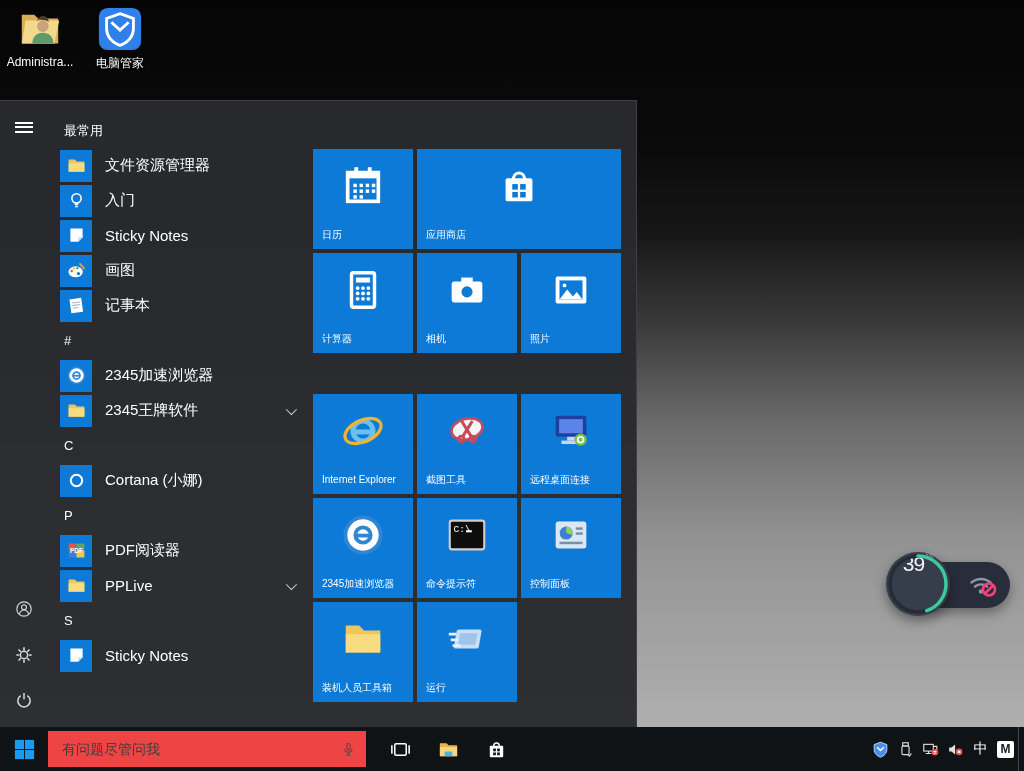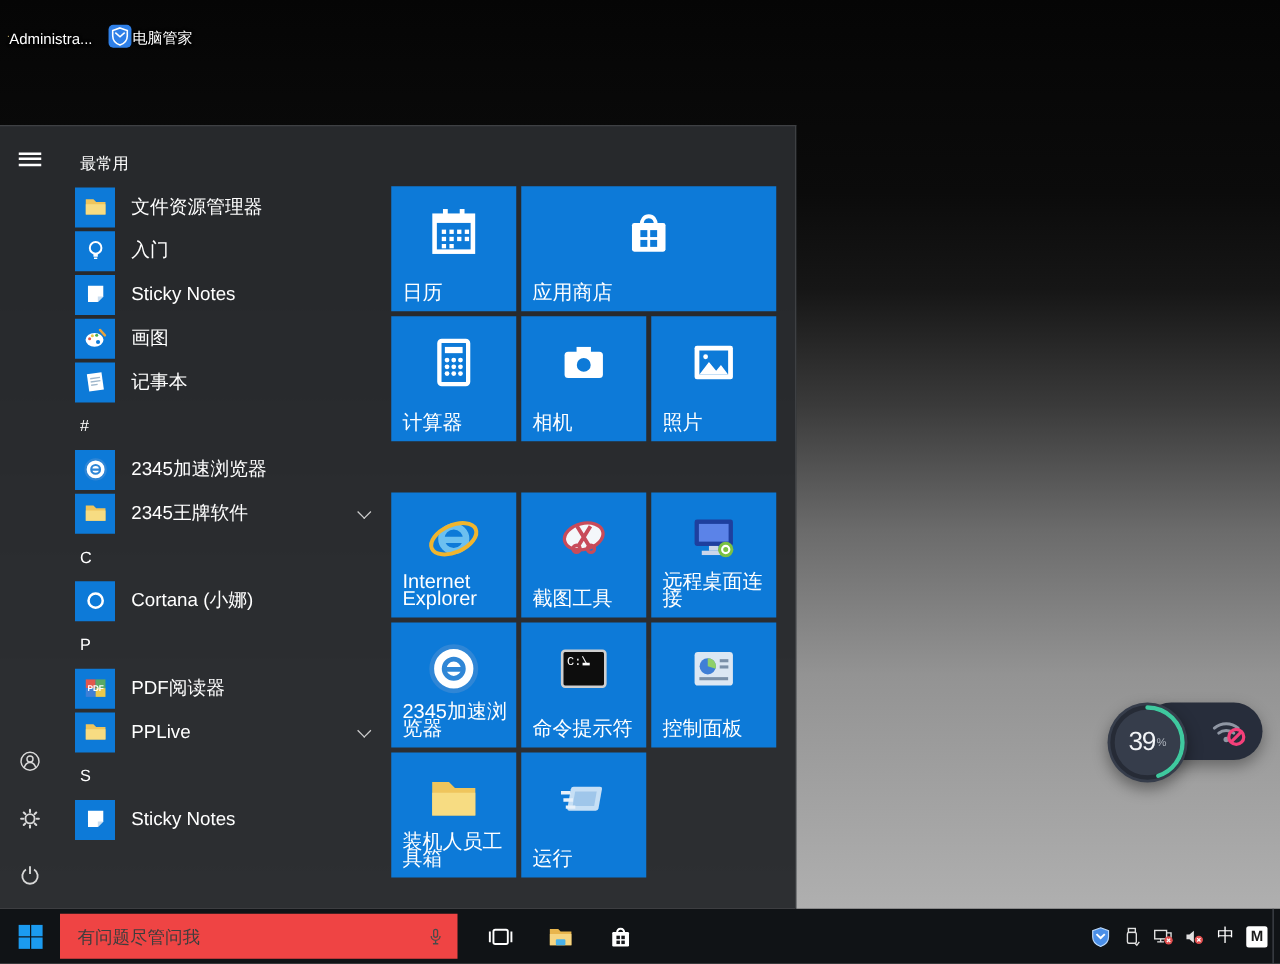--- a/index.html
+++ b/index.html
@@ -3,21 +3,21 @@
 <meta charset="utf-8">
 <style>
   * { box-sizing: border-box; margin: 0; padding: 0; }
   html,body { width:1024px; height:771px; overflow:hidden; }
   body { font-family:"Liberation Sans","DejaVu Sans",sans-serif; background:#000; }
   .desktop { position:relative; width:1024px; height:771px;
     background:linear-gradient(to bottom,#050505 0%,#0b0b0b 20%,#161616 30%,#3a3a3a 42%,#6b6b6b 55%,#939393 70%,#b6b6b6 100%); }
 
   
   .desk-icons { position:absolute; top:6px; left:6px; display:flex; gap:12px; }
-  .desk-icon { width:68px; display:flex; flex-direction:row; align-items:center; cursor:pointer; }
+  .desk-icon { width:68px; display:flex; flex-direction:column; align-items:center; cursor:pointer; }
   .desk-icon svg { width:46px; height:46px; }
   .di-label { margin-top:3px; font-size:12px; color:#fff; text-shadow:0 1px 2px #000,0 0 3px #000; text-align:center; white-space:nowrap; }
 
   
   .start-menu { position:absolute; left:0; top:100px; width:637px; height:627px;
     background:rgba(40,42,45,0.97); border-right:1px solid #3e4043; border-top:1px solid #3e4043; }
   .rail { position:absolute; left:0; top:0; width:48px; height:100%; }
   .rail-btn { position:absolute; left:8px; width:32px; height:32px; display:flex; align-items:center; justify-content:center; cursor:pointer; background:none; border:none; }
   .rail-btn svg { width:20px; height:20px; }
   .hamburger { top:10px; }
@@ -32,29 +32,29 @@
   .al-tile svg { width:21px; height:21px; }
   .al-label { margin-left:13px; font-size:15px; color:#fff; white-space:nowrap; }
   .al-chevron { position:absolute; right:12px; width:8px; height:8px; border-right:1.5px solid #cfcfcf;
     border-bottom:1.5px solid #cfcfcf; transform:rotate(45deg) translateY(-2px); }
 
   .tiles { position:absolute; left:0; top:0; width:100%; height:100%; }
   .tile { position:absolute; width:100px; height:100px; background:#0d7ad8; color:#0d7ad8; cursor:pointer; }
   .tile.wide { width:204px; }
   .t-ic { position:absolute; top:14px; left:0; right:0; display:flex; justify-content:center; }
   .t-ic svg { width:46px; height:46px; }
-  .t-label { position:absolute; left:9px; right:5px; bottom:7px; font-size:16px; color:#fff; line-height:14px; }
+  .t-label { position:absolute; left:9px; right:5px; bottom:7px; font-size:10px; color:#fff; line-height:14px; }
 
   
   .widget { position:absolute; left:886px; top:552px; width:124px; height:66px; }
   .w-pill { position:absolute; left:28px; top:10px; width:96px; height:46px; border-radius:23px;
     background:#272d3b; box-shadow:0 5px 12px rgba(0,0,0,0.35); cursor:pointer; }
   .w-wifi { position:absolute; right:12px; top:9px; width:30px; height:28px; }
-  .w-circle { position:absolute; left:0; top:10px; width:64px; height:64px; border-radius:50%;
-    background:#363d4b; box-shadow:0 5px 12px rgba(0,0,0,0.4); display:flex; align-items:center; justify-content:center; cursor:pointer; }
+  .w-circle { position:absolute; left:0; top:0; width:64px; height:64px; border-radius:50%;
+    background:#363d4b; box-shadow:0 5px 12px rgba(0,0,0,0.4); display:flex; justify-content:center; cursor:pointer; }
   .w-ring { position:absolute; left:0; top:0; }
   .w-num { font-size:21px; color:#f2f4f7; letter-spacing:-1px; }
   .w-unit { font-size:9px; color:#aeb4bd; margin-left:1px; }
 
   
   .taskbar { position:absolute; left:0; bottom:0; width:1024px; height:44px; background:#101316;
     display:flex; align-items:center; z-index:5; }
   .tb-btn { width:48px; height:44px; display:flex; align-items:center; justify-content:center; background:none; border:none; cursor:pointer; }
   .tb-btn svg { width:23px; height:23px; }
   .search-box { width:318px; height:36px; background:#ef4444; display:flex; align-items:center; }

